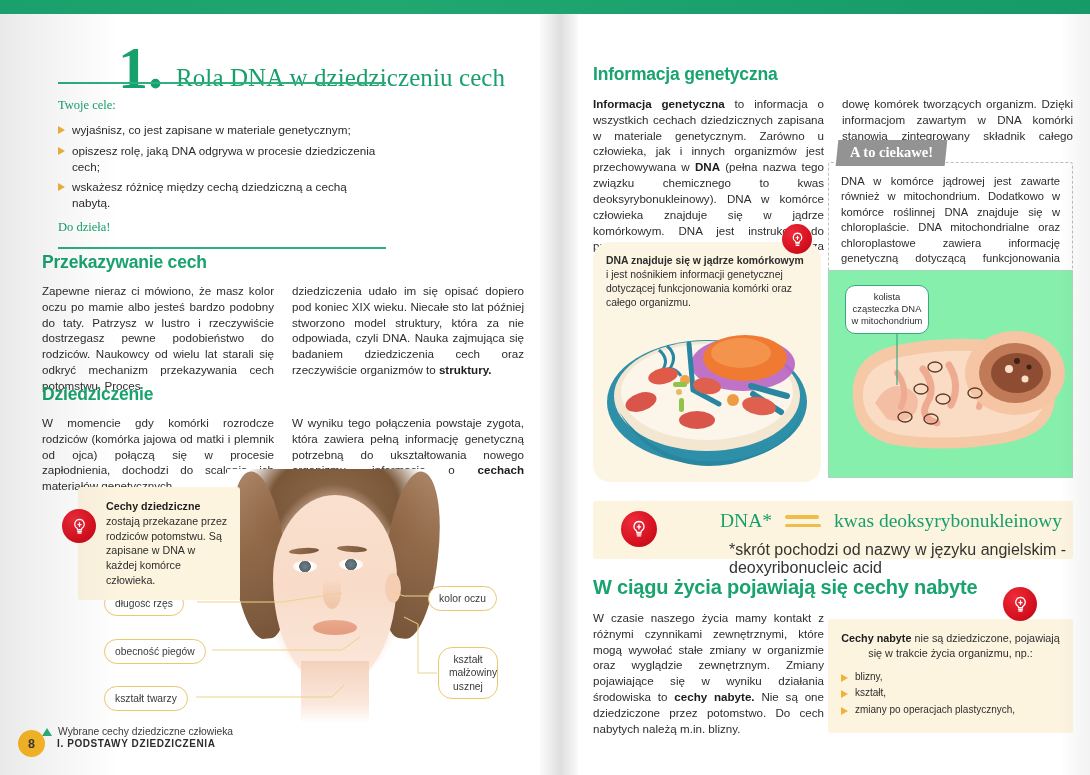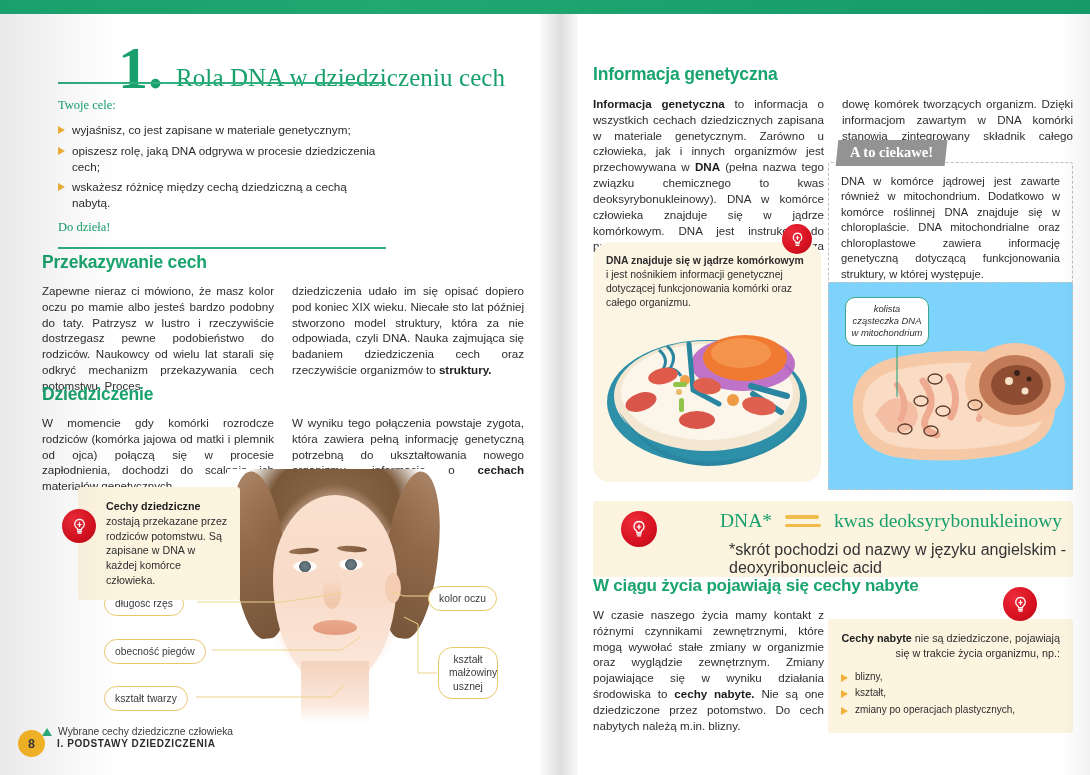--- a/index.html
+++ b/index.html
@@ -205,59 +205,59 @@
     position: absolute; left: 13px; top: 12px; width: 202px;
     font-size: 10.4px; line-height: 1.36; color: #2d2d2d;
   }
   #cell-fig .cap b { font-weight: 700; }
   .cell-art { position: absolute; left: 8px; top: 78px; width: 212px; height: 152px; }
   #bulb-2 { left: 237px; top: 210px; width: 30px; height: 30px; }
   #bulb-2 svg { width: 17px; height: 17px; }
 
   
   #mito-fig {
-    position: absolute; left: 283px; top: 268px; width: 245px; height: 208px;
-    border: 1px dashed #c5c5c5; background: #7dd3fc; font-style: italic;
+    position: absolute; left: 283px; top: 256px; width: 245px; height: 208px;
+    border: 1px dashed #c5c5c5; background: #86efac;
   }
   .mito-label {
     position: absolute; left: 16px; top: 14px; width: 84px;
     border: 1px solid #3aa884; border-radius: 10px; background: #ffffff;
     font-size: 9.4px; color: #2f2f2f; text-align: center; line-height: 1.3;
     padding: 5px 4px;
   }
   .mito-art { position: absolute; left: 10px; top: 36px; width: 228px; height: 160px; }
 
   
   #dna-banner {
-    position: absolute; left: 48px; top: 487px; width: 480px; height: 76px;
+    position: absolute; left: 48px; top: 487px; width: 480px; height: 58px;
     background: #fdf4e0; border-radius: 3px;
   }
   #bulb-3 { left: 76px; top: 497px; width: 36px; height: 36px; }
   #bulb-3 svg { width: 20px; height: 20px; }
   .dna-line {
     position: absolute; left: 127px; top: 9px; display: flex; align-items: center; gap: 13px;
     font-family: "Liberation Serif", serif; font-size: 19.5px; color: #18a06c;
   }
   .eqsign { display: inline-block; width: 36px; }
   .eqsign i { display: block; height: 3.5px; background: #f0bd4a; border-radius: 2px; }
   .eqsign i:first-child { margin-bottom: 5px; width: 34px; }
   .eqsign i:last-child { width: 36px; }
   .dna-note {
     position: absolute; left: 128px; top: 40px; font-size: 16px; color: #333; margin-left: 8px;
   }
 
   
   #nabyte { position: absolute; left: 48px; top: 562px; width: 480px; }
-  #nabyte h2.sec { margin-bottom: 11px; font-size: 17px; }
+  #nabyte h2.sec { margin-bottom: 11px; font-size: 20px; }
   #nabyte-text { width: 231px; }
   #nabyte-box {
     position: absolute; left: 283px; top: 605px; width: 245px; padding: 12px 13px 14px 13px;
     background: #fdf4e0; border-radius: 3px;
   }
-  #nabyte-box .bodytext { font-size: 10.8px; line-height: 1.38; text-align: right; }
+  #nabyte-box .bodytext { font-size: 10.8px; line-height: 1.38; text-align: center; }
   #bulb-4 { left: 458px; top: 573px; width: 34px; height: 34px; }
   #bulb-4 svg { width: 19px; height: 19px; }
   .nb-list { margin-top: 9px; }
   .nb-row { display: flex; align-items: flex-start; margin-bottom: 3px; }
   .nb-row .tri { border-left-color: #f2b23a; margin-top: 4px; }
   .nb-row span { font-size: 10px; color: #2d2d2d; line-height: 1.35; }
 </style>
 </head>
 <body>
 

